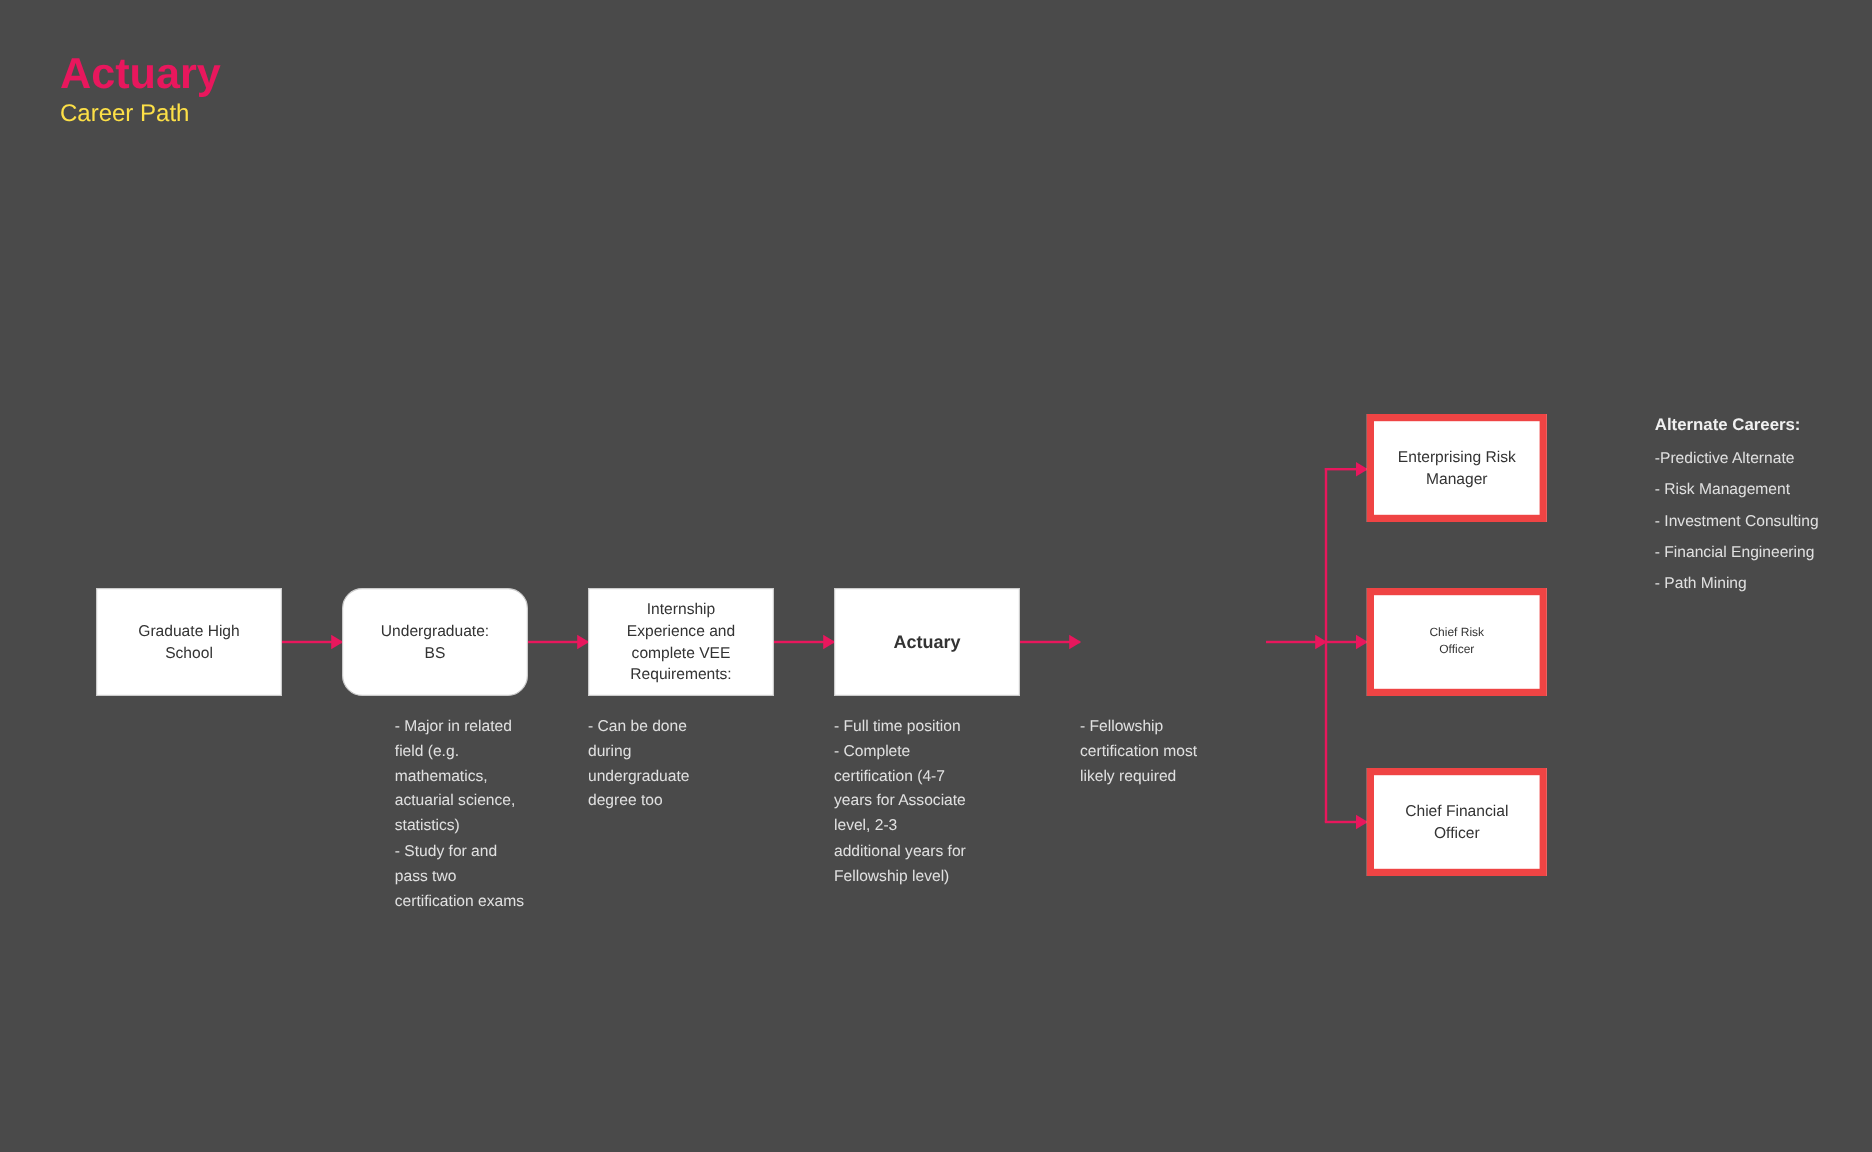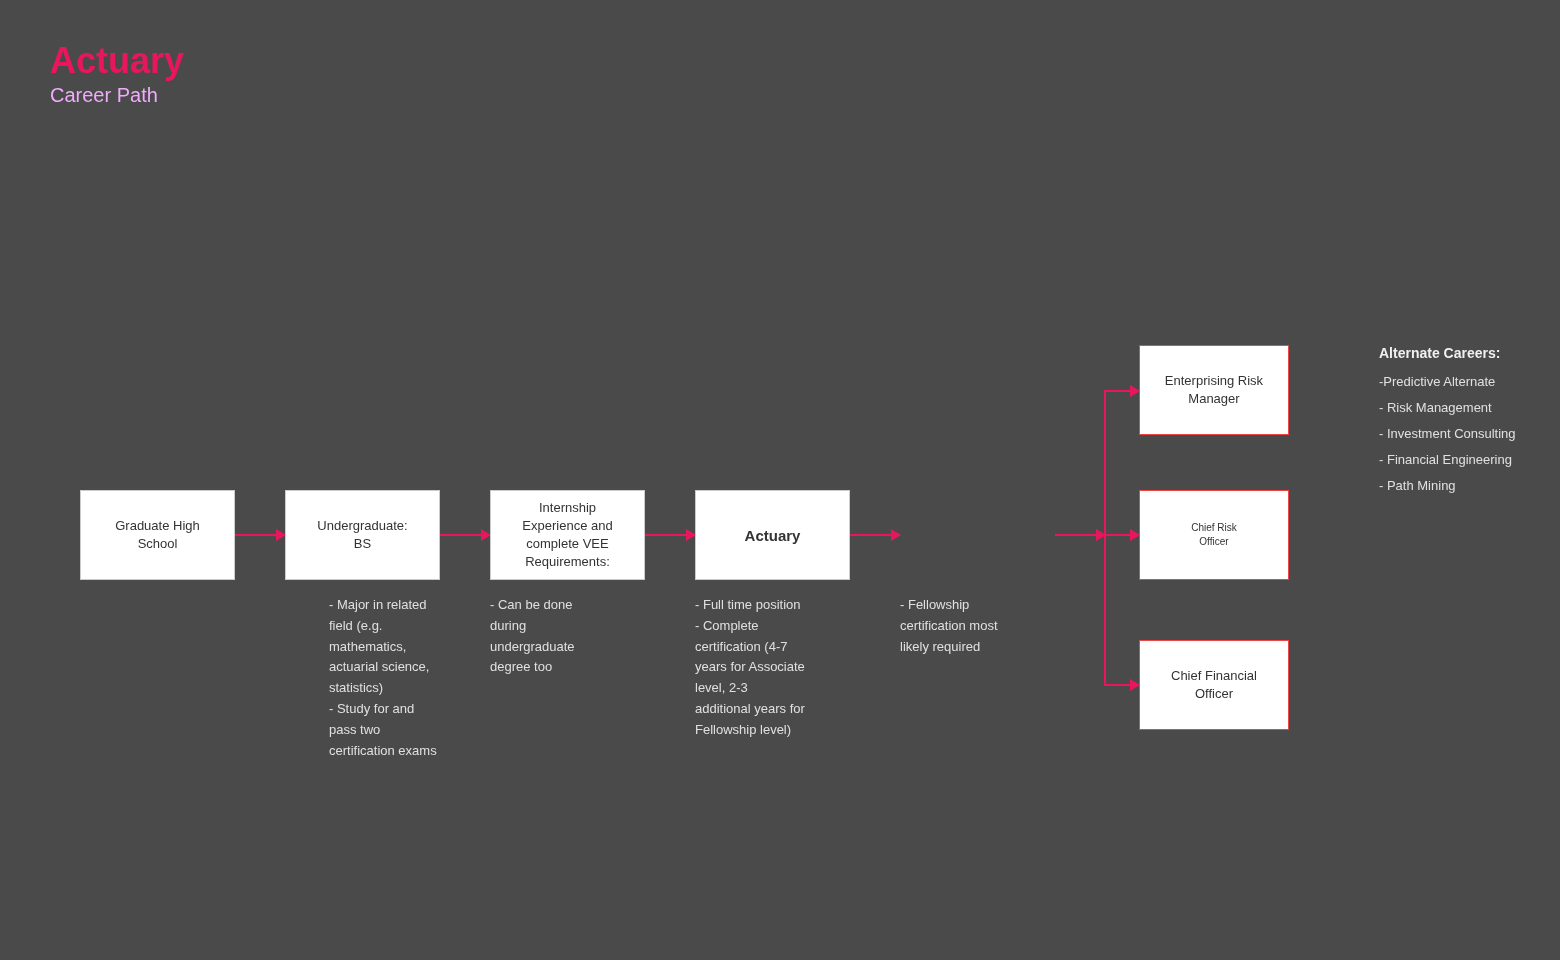--- a/index.html
+++ b/index.html
@@ -20,21 +20,21 @@
     }
 
     .header-title {
       font-size: 36px;
       font-weight: bold;
       color: #e8175d;
     }
 
     .header-subtitle {
       font-size: 20px;
-      color: #f0abfc;
+      color: #fde047;
       margin-top: 2px;
     }
 
     .diagram-area {
       position: absolute;
       top: 160px;
       left: 30px;
       right: 30px;
       bottom: 80px;
     }
@@ -82,21 +82,21 @@
       height: 0;
       border-top: 6px solid transparent;
       border-bottom: 6px solid transparent;
       border-left: 10px solid #e8175d;
     }
 
     
     .right-box {
       position: absolute;
       background: white;
-      border: 1px solid #ef4444;
+      border: 6px solid #ef4444;
       display: flex;
       align-items: center;
       justify-content: center;
       text-align: center;
       font-size: 14px;
       color: #333;
       line-height: 1.4;
       padding: 8px;
     }
 
@@ -127,21 +127,21 @@
 </div>
 
 <div class="diagram-area">
 
   <div class="box" style="left:50px; top:330px; width:155px; height:90px; font-size:13px;">
     Graduate High<br>School
   </div>
 
   <div class="arrow-h" style="left:205px; top:374px; width:50px;"></div>
 
-  <div class="box" style="left:255px; top:330px; width:155px; height:90px; font-size:13px;">
+  <div class="box" style="left:255px; top:330px; width:155px; height:90px; font-size:13px;border-radius:17px;">
     Undergraduate:<br>BS
   </div>
 
   <div class="note" style="left:255px; top:435px; width:160px;margin-left:44px;">
     - Major in related<br>
     field (e.g.<br>
     mathematics,<br>
     actuarial science,<br>
     statistics)<br>
     - Study for and<br>

